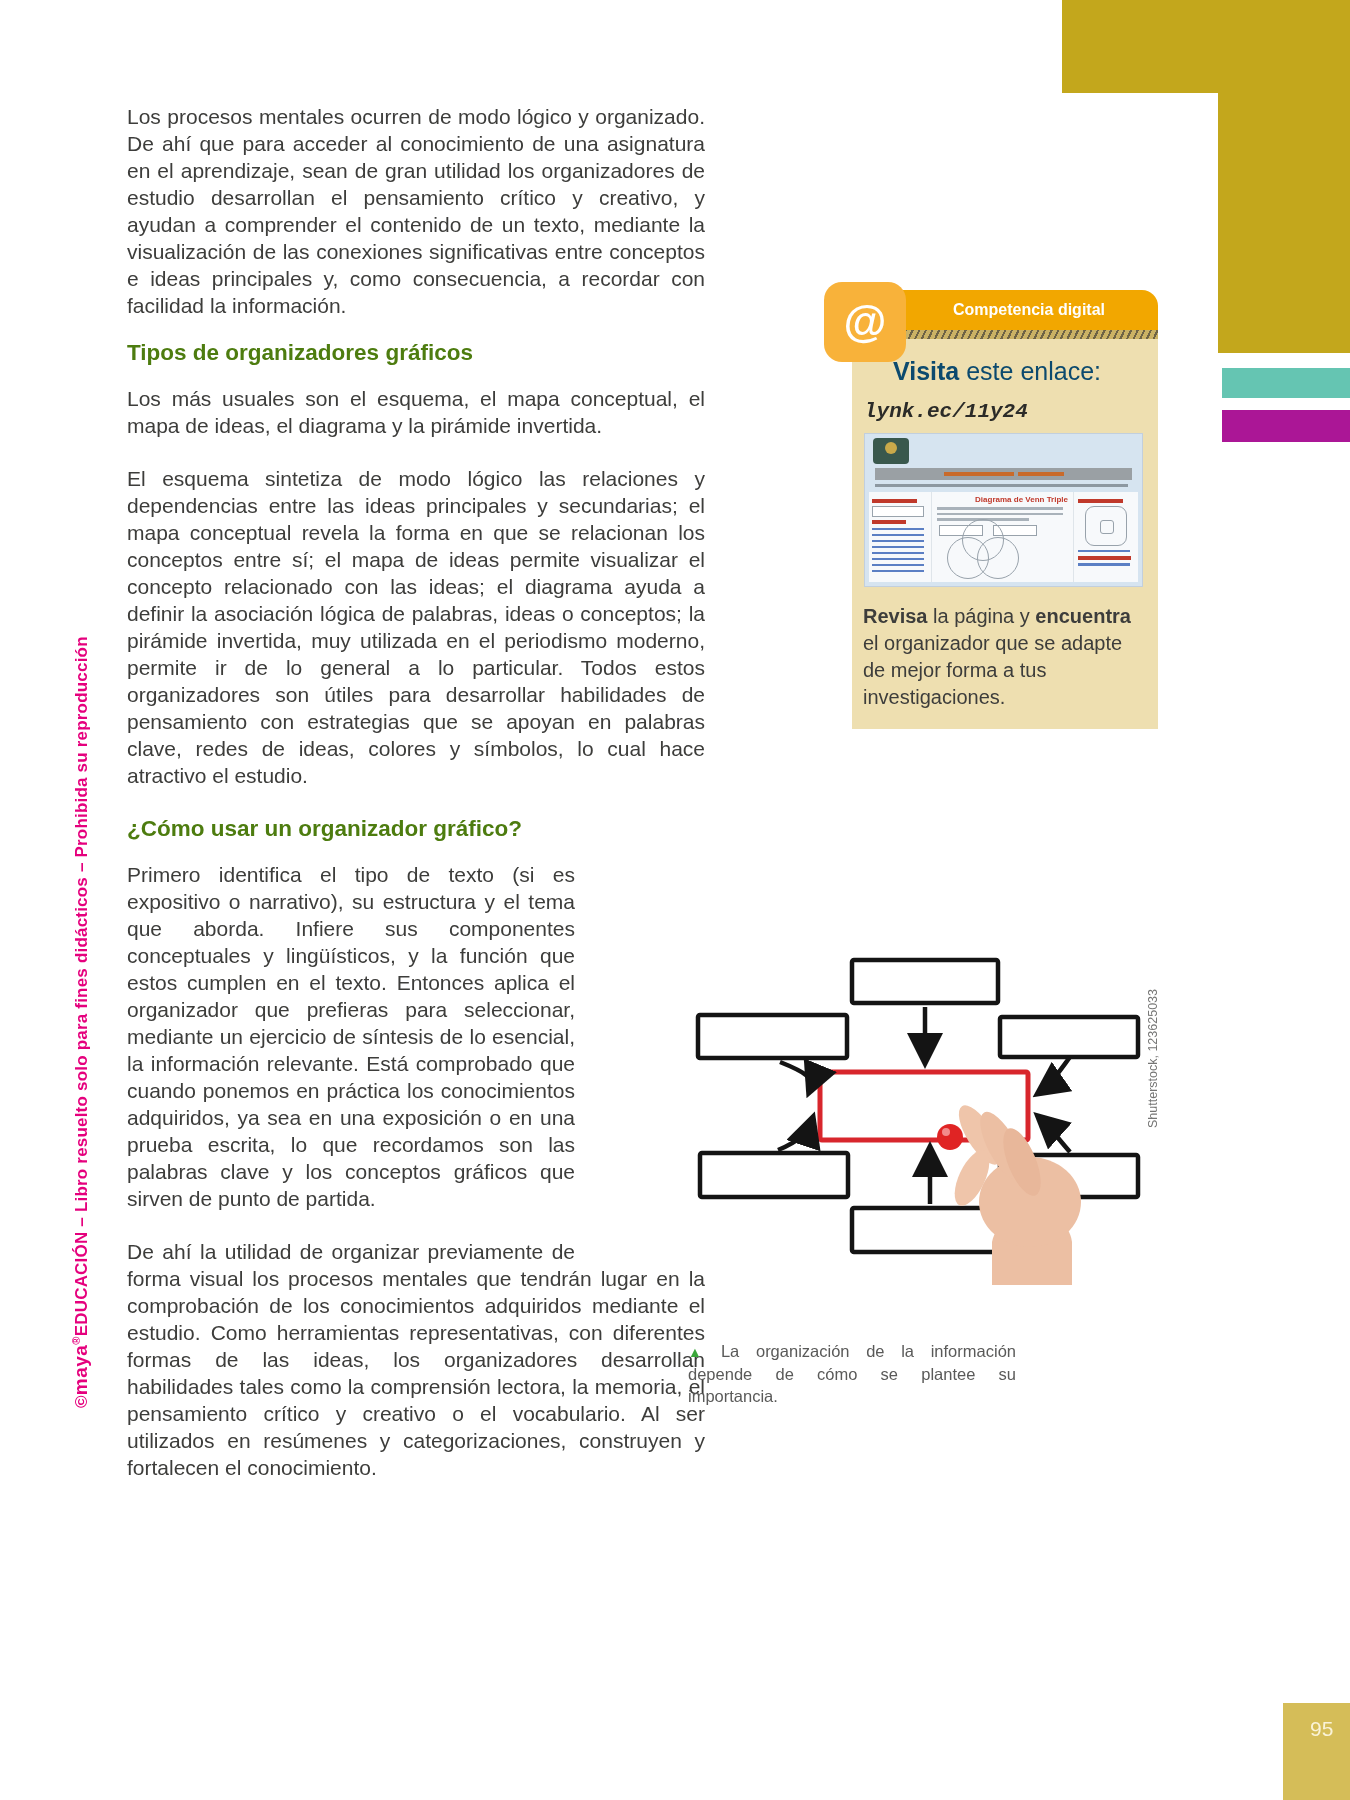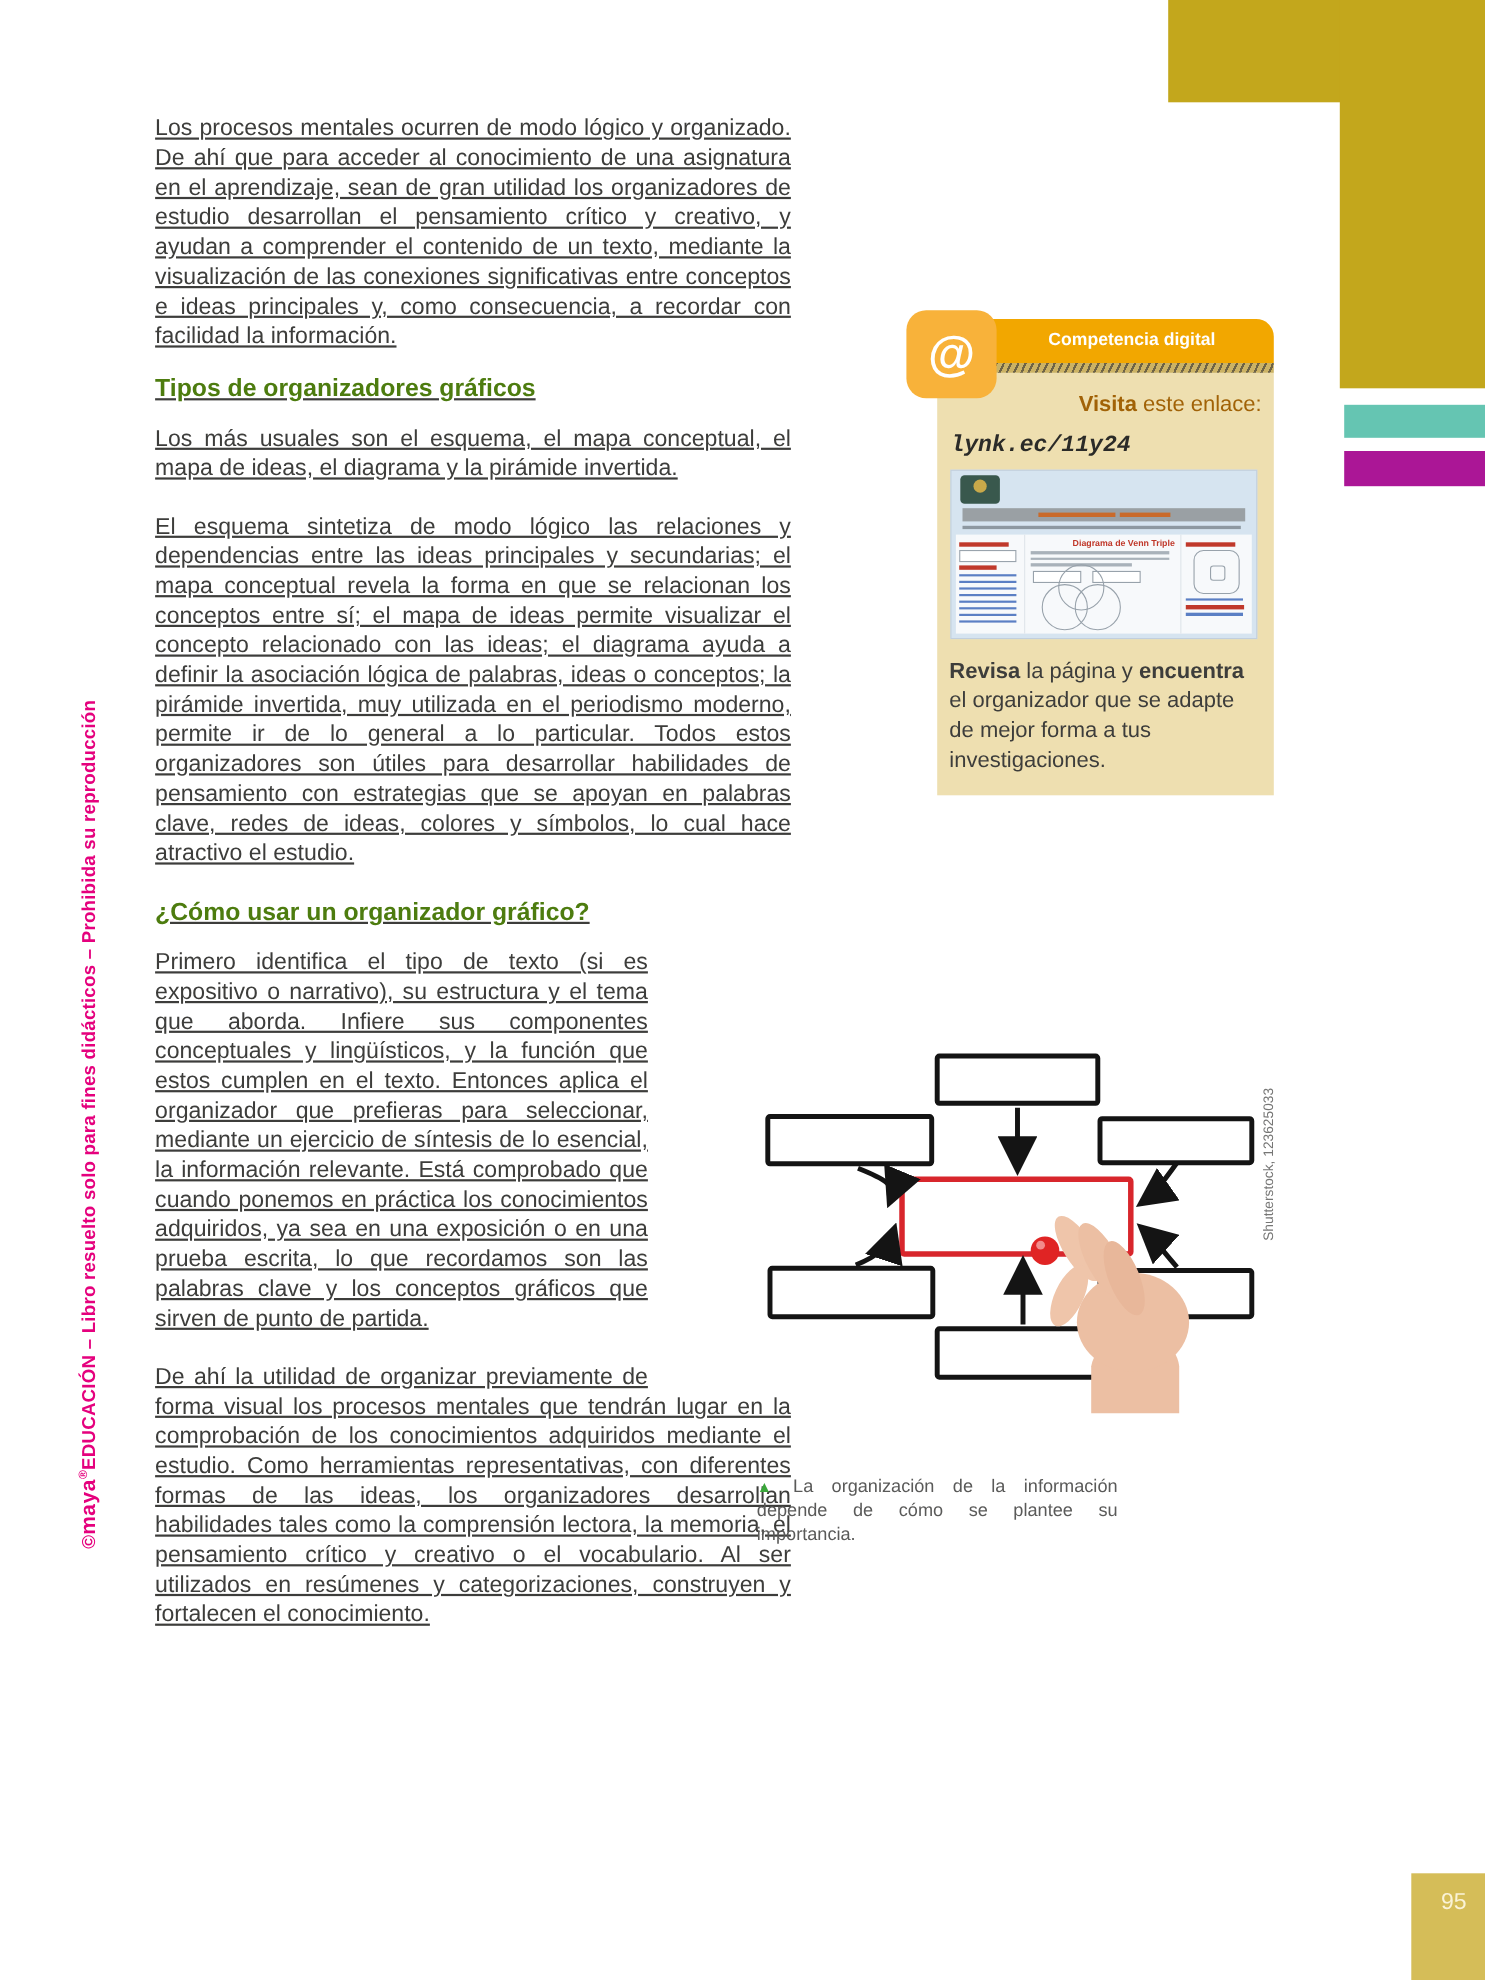--- a/index.html
+++ b/index.html
@@ -15,22 +15,22 @@
   .pagenum-block span{display:block;padding:14px 0 0 27px;font-size:21px;color:#faf3d7;}
 
   
   .v-copy{position:absolute;left:70px;top:1408px;width:992px;height:26px;
           transform:rotate(-90deg);transform-origin:0 0;
           color:#e5007d;font-size:17px;font-weight:600;letter-spacing:.2px;white-space:nowrap;}
   .v-copy .brand{font-weight:bold;font-size:19px;letter-spacing:.5px;}
   .v-copy .reg{font-size:11px;vertical-align:super;}
 
   
-  .main-col{position:absolute;left:141px;top:103px;width:578px;
-            font-size:21px;line-height:27px;color:#3d3d3b;text-align:justify;text-decoration:underline;}
+  .main-col{position:absolute;left:127px;top:103px;width:578px;
+            font-size:21px;line-height:27px;color:#3d3d3b;text-align:justify;}
   .main-col p{margin:0 0 26px 0;}
   .main-col p.p1{margin-bottom:20px;}
   .main-col h2{margin:0 0 18px 0;font-size:22.5px;line-height:28px;color:#4d7c0f;font-weight:bold;text-align:left;}
   .photo-spacer{float:right;width:130px;height:400px;}
 
   
   .figure-photo{position:absolute;left:600px;top:940px;width:550px;height:345px;}
   .figure-caption{position:absolute;left:688px;top:1340px;width:328px;
                   font-size:16.5px;line-height:22px;color:#5a5a59;text-align:justify;}
   .figure-caption .tri{color:#3aa63a;font-size:14px;margin-right:7px;}
@@ -41,21 +41,21 @@
   
   .digital-box{position:absolute;left:852px;top:290px;width:306px;}
   .db-header{position:relative;height:40px;background:#f2a700;border-radius:0 16px 0 0;
              display:flex;align-items:center;justify-content:center;padding-left:48px;}
   .db-header span{color:#ffffff;font-weight:bold;font-size:16px;}
   .db-hatch{height:9px;background:repeating-linear-gradient(115deg,#6e6345 0 2px,#cbb264 2px 6px);}
   .db-body{background:#eedfb0;padding:14px 11px 18px 11px;}
   .db-icon{position:absolute;left:-28px;top:-8px;width:82px;height:80px;border-radius:18px;
            background:#f8b23a;display:flex;align-items:center;justify-content:center;z-index:3;}
   .db-icon span{color:#ffffff;font-size:44px;font-weight:bold;}
-  .db-visita{text-align:right;font-size:20px;color:#a16207;margin:4px 0 14px 30px;}
+  .db-visita{text-align:left;font-size:25px;color:#0c4a6e;margin:4px 0 14px 30px;}
   .db-visita b{font-weight:bold;}
   .db-link{font-size:21px;font-style:italic;font-weight:600;color:#2b2b28;margin:0 0 10px 1px;font-family:Liberation Mono, monospace;}
   .db-note{font-size:20px;line-height:27px;color:#3d3d3b;margin-top:16px;}
   .db-note b{font-weight:bold;}
 
   
   .thumb{position:relative;width:277px;height:152px;background:#d6e4f0;border:1px solid #c2cfdd;margin:4px 0 0 1px;}
   .thumb-logo{position:absolute;left:8px;top:4px;width:36px;height:26px;background:#39584d;border-radius:4px;}
   .thumb-logo i{position:absolute;left:12px;top:4px;width:12px;height:12px;border-radius:50%;background:#c9a94a;}
   .thumb-bar{position:absolute;left:10px;top:34px;right:10px;height:12px;background:#9aa0a4;

